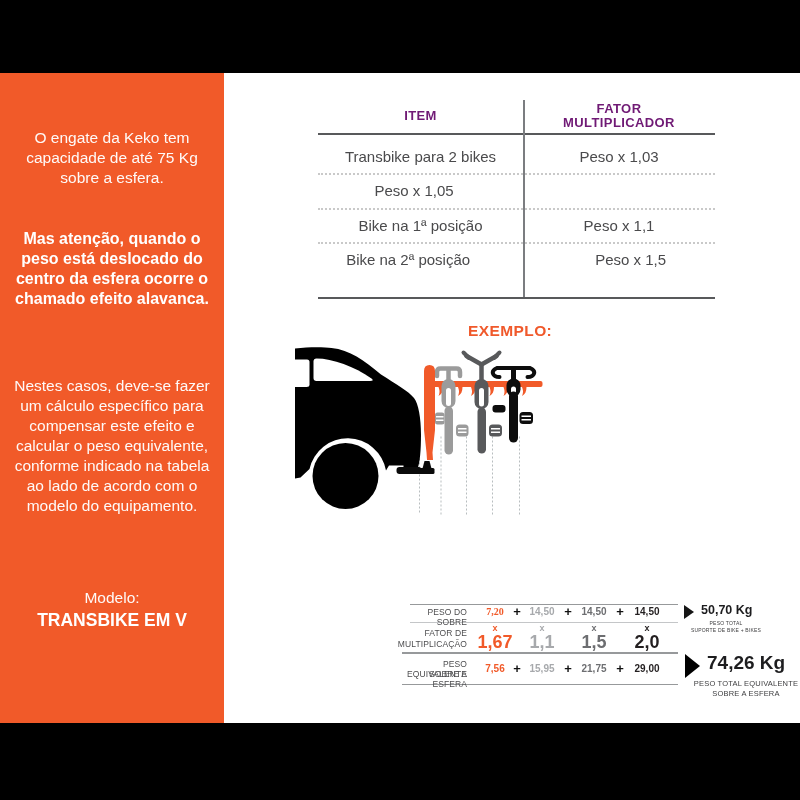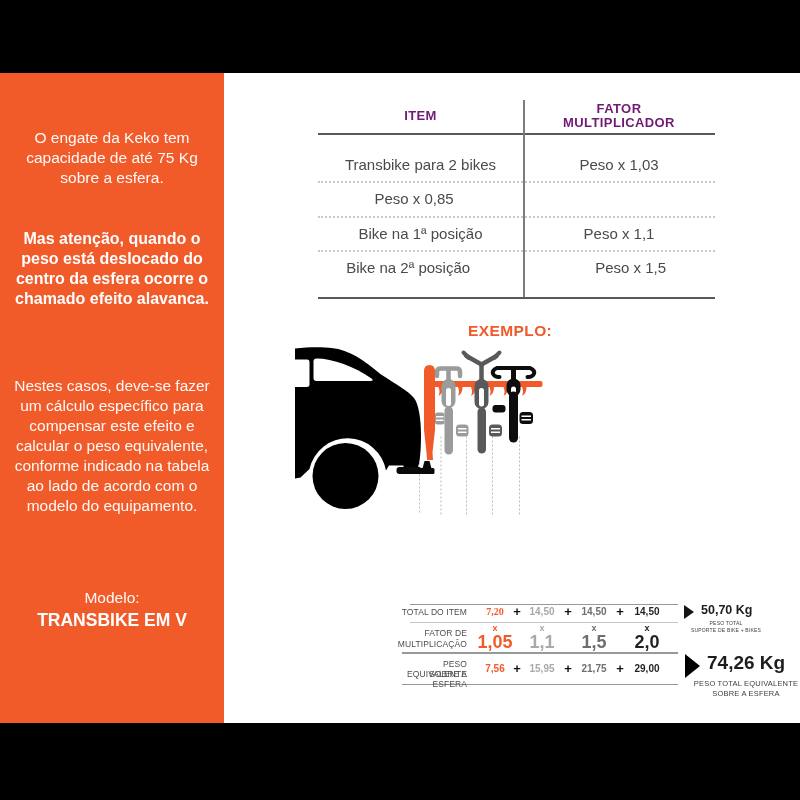--- a/index.html
+++ b/index.html
@@ -50,27 +50,27 @@
     <div class="side-p" style="top:537px;font-weight:700;font-size:17.5px;">TRANSBIKE EM V</div>
   </div>
 
   <div class="abs" style="left:318px;top:98px;width:397px;">
     <div style="display:flex;height:35px;align-items:center;">
       <div class="ft-head" style="width:205px;">ITEM</div>
       <div class="ft-head" style="width:192px;line-height:14px;padding:0 26px;box-sizing:border-box;">FATOR MULTIPLICADOR</div>
     </div>
     <div class="abs solid-line" style="left:0;top:35px;width:397px;height:2px;"></div>
     <div class="abs solid-line" style="left:205px;top:2px;width:1.5px;height:197px;background:#7b7d80;"></div>
-    <div style="margin-top:16px;">
+    <div style="margin-top:8px;">
       <div class="ft-row">
         <div class="ft-cell" style="width:205px;">Transbike para 2 bikes</div>
         <div class="ft-cell" style="width:192px;">Peso x 1,03</div>
       </div>
       <div class="ft-row">
-        <div class="ft-cell" style="width:192px;">Peso x 0,85</div>
+        <div class="ft-cell" style="width:192px;">Peso x 1,05</div>
       </div>
       <div class="ft-row">
         <div class="ft-cell" style="width:205px;">Bike na 1ª posição</div>
         <div class="ft-cell" style="width:192px;">Peso x 1,1</div>
       </div>
       <div class="ft-row">
         <div class="ft-cell" style="width:205px;">Bike na 2ª posição</div>
         <div class="ft-cell" style="width:192px;padding-left:48px;">Peso x 1,5</div>
       </div>
     </div>
@@ -165,39 +165,39 @@
 
       <path d="M483,397 Q483,385 494,385 Q505,385 505,397 L505,515 L500,560 L501,575 L489,575 L488,560 L483,515 Z" fill="#F15A29"></path>
     </svg>
   </svg>
 
   <div class="abs hline" style="left:410px;top:603.5px;width:268px;"></div>
   <div class="abs hline-light" style="left:410px;top:622px;width:268px;"></div>
   <div class="abs hline" style="left:402px;top:652px;width:276px;"></div>
   <div class="abs hline" style="left:402px;top:683.5px;width:276px;"></div>
 
-  <div class="abs calc-label" style="top:607px;">TOTAL DO ITEM</div>
+  <div class="abs calc-label" style="top:607px;">PESO DO SOBRE</div>
   <div class="abs calc-label" style="top:628px;">FATOR DE</div>
   <div class="abs calc-label" style="top:639px;">MULTIPLICAÇÃO</div>
   <div class="abs calc-label" style="top:659px;">PESO EQUIVALENTE</div>
   <div class="abs calc-label" style="top:669px;">SOBRE A ESFERA</div>
 
   <div class="abs calc-val c0" style="left:471px;top:606px;font-family:Liberation Serif, serif;">7,20</div>
   <div class="abs calc-val c1" style="left:518px;top:606px;">14,50</div>
   <div class="abs calc-val c2" style="left:570px;top:606px;">14,50</div>
   <div class="abs calc-val c3" style="left:623px;top:606px;">14,50</div>
   <div class="abs plus" style="left:510px;top:604px;">+</div>
   <div class="abs plus" style="left:561px;top:604px;">+</div>
   <div class="abs plus" style="left:613px;top:604px;">+</div>
 
   <div class="abs calc-x c0" style="left:471px;top:623px;">x</div>
   <div class="abs calc-x c1" style="left:518px;top:623px;">x</div>
   <div class="abs calc-x c2" style="left:570px;top:623px;">x</div>
   <div class="abs calc-x c3" style="left:623px;top:623px;">x</div>
-  <div class="abs calc-big c0" style="left:469px;top:632px;">1,05</div>
+  <div class="abs calc-big c0" style="left:469px;top:632px;">1,67</div>
   <div class="abs calc-big c1" style="left:516px;top:632px;">1,1</div>
   <div class="abs calc-big c2" style="left:568px;top:632px;">1,5</div>
   <div class="abs calc-big c3" style="left:621px;top:632px;">2,0</div>
 
   <div class="abs calc-val c0" style="left:471px;top:663px;">7,56</div>
   <div class="abs calc-val c1" style="left:518px;top:663px;">15,95</div>
   <div class="abs calc-val c2" style="left:570px;top:663px;">21,75</div>
   <div class="abs calc-val c3" style="left:623px;top:663px;">29,00</div>
   <div class="abs plus" style="left:510px;top:661px;">+</div>
   <div class="abs plus" style="left:561px;top:661px;">+</div>

